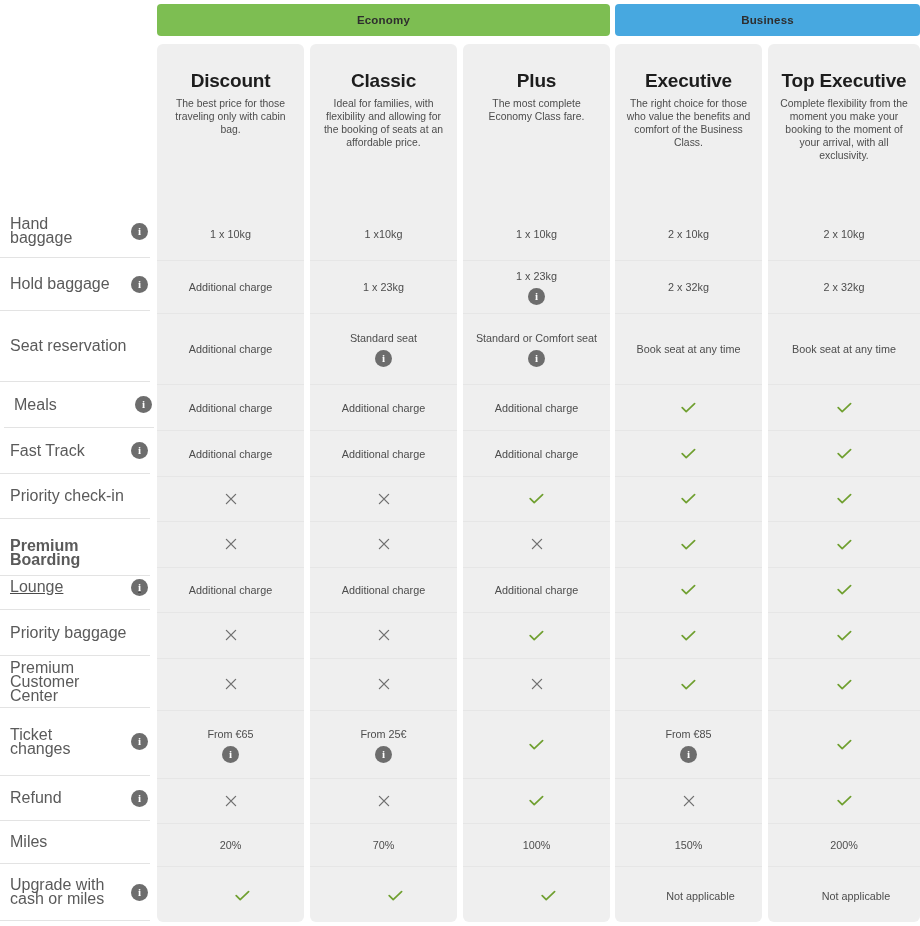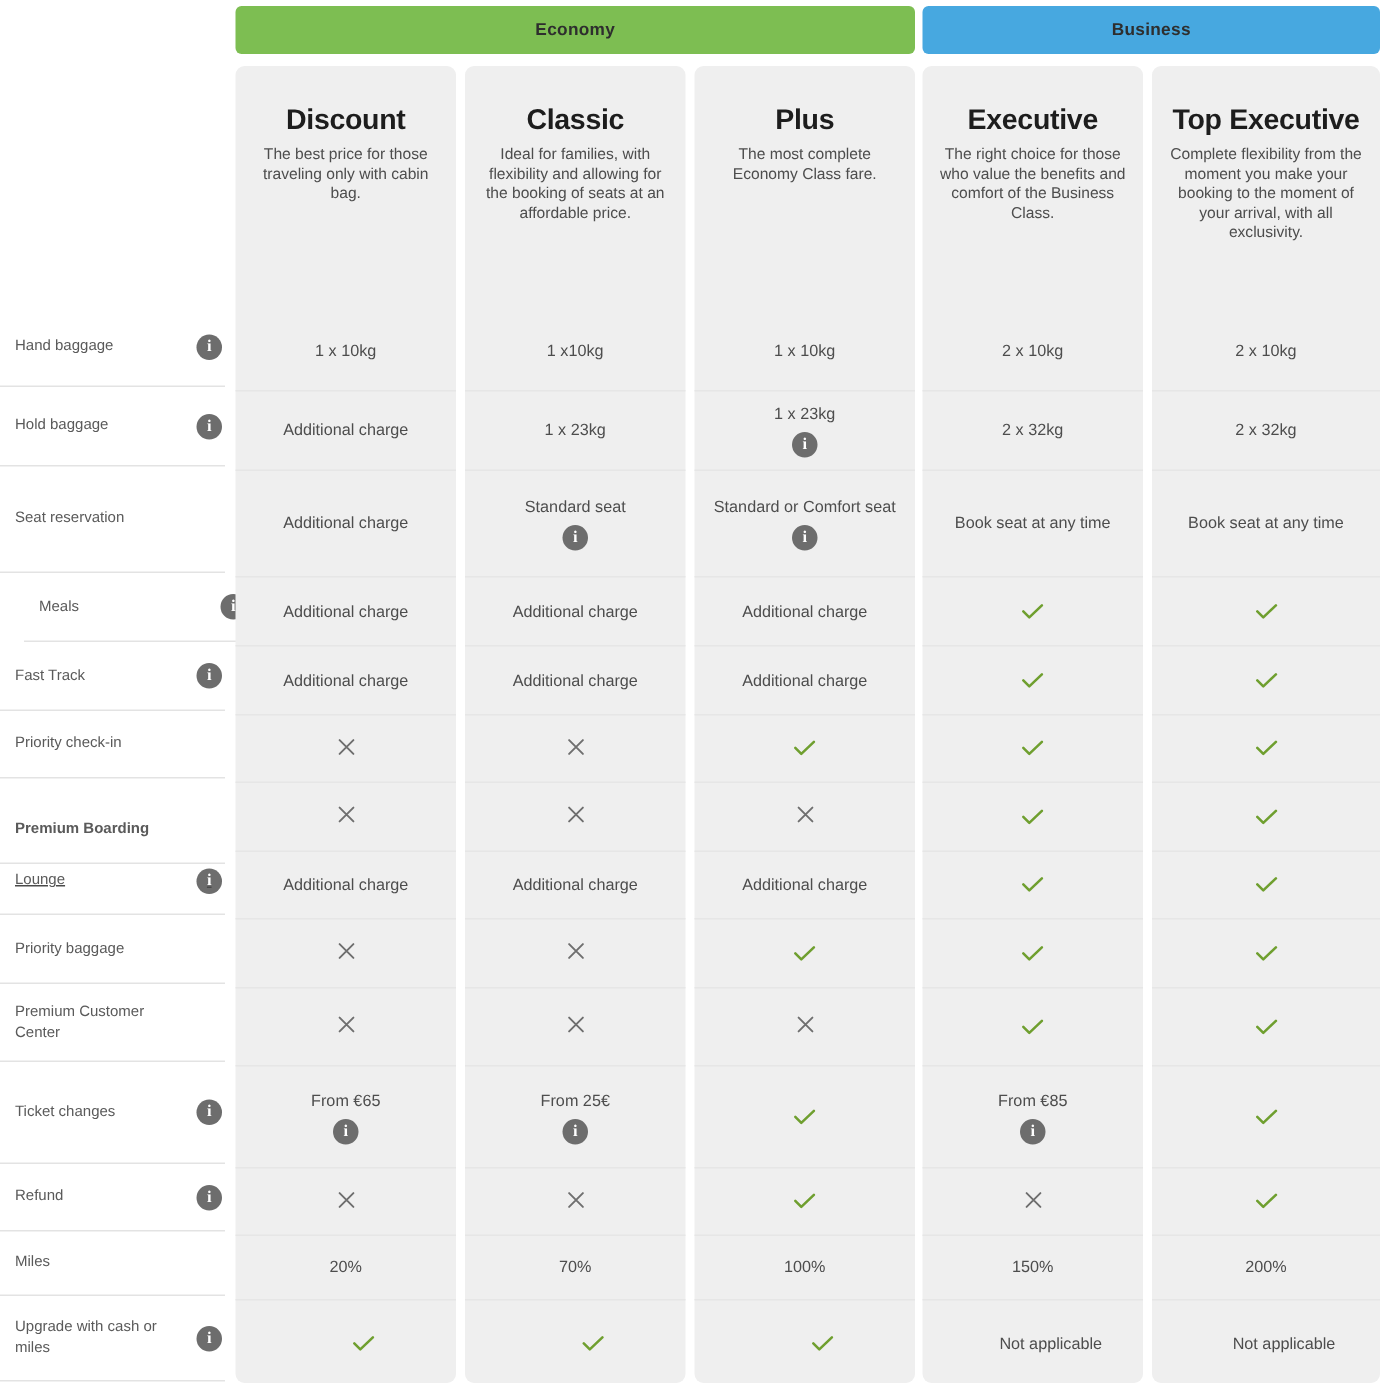--- a/index.html
+++ b/index.html
@@ -91,21 +91,21 @@
     width: 150px;
   }
   .label-cell {
     position: relative;
     display: flex;
     align-items: center;
     border-bottom: 1px solid #e3e3e3;
     padding: 0 2px 0 10px;
   }
   .label-text {
-    font-size: 10px;
+    font-size: 16px;
     line-height: 14px;
     color: #5a5a5a;
     flex: 1;
     padding-right: 20px;
   }
 
   
   .cell {
     position: absolute;
     left: 0;
@@ -165,21 +165,21 @@
         <div class="label-text">Hand baggage</div>
         <span class="info-icon">i</span>
       </div>
       <div class="label-cell" style="position: absolute; top: 214px; left: 0px; width: 150px; height: 53px;">
         <div class="label-text">Hold baggage</div>
         <span class="info-icon">i</span>
       </div>
       <div class="label-cell" style="position: absolute; top: 267px; left: 0px; width: 150px; height: 71px;">
         <div class="label-text">Seat reservation</div>
       </div>
-      <div class="label-cell" style="position: absolute; top: 338px; left: 16px; width: 150px; height: 46px;">
+      <div class="label-cell" style="position: absolute; top: 338px; left: 4px; width: 150px; height: 46px;">
         <div class="label-text">Meals</div>
         <span class="info-icon">i</span>
       </div>
       <div class="label-cell" style="position: absolute; top: 384px; left: 0px; width: 150px; height: 46px;">
         <div class="label-text">Fast Track</div>
         <span class="info-icon">i</span>
       </div>
       <div class="label-cell" style="position: absolute; top: 430px; left: 0px; width: 150px; height: 45px;">
         <div class="label-text">Priority check-in</div>
       </div>

